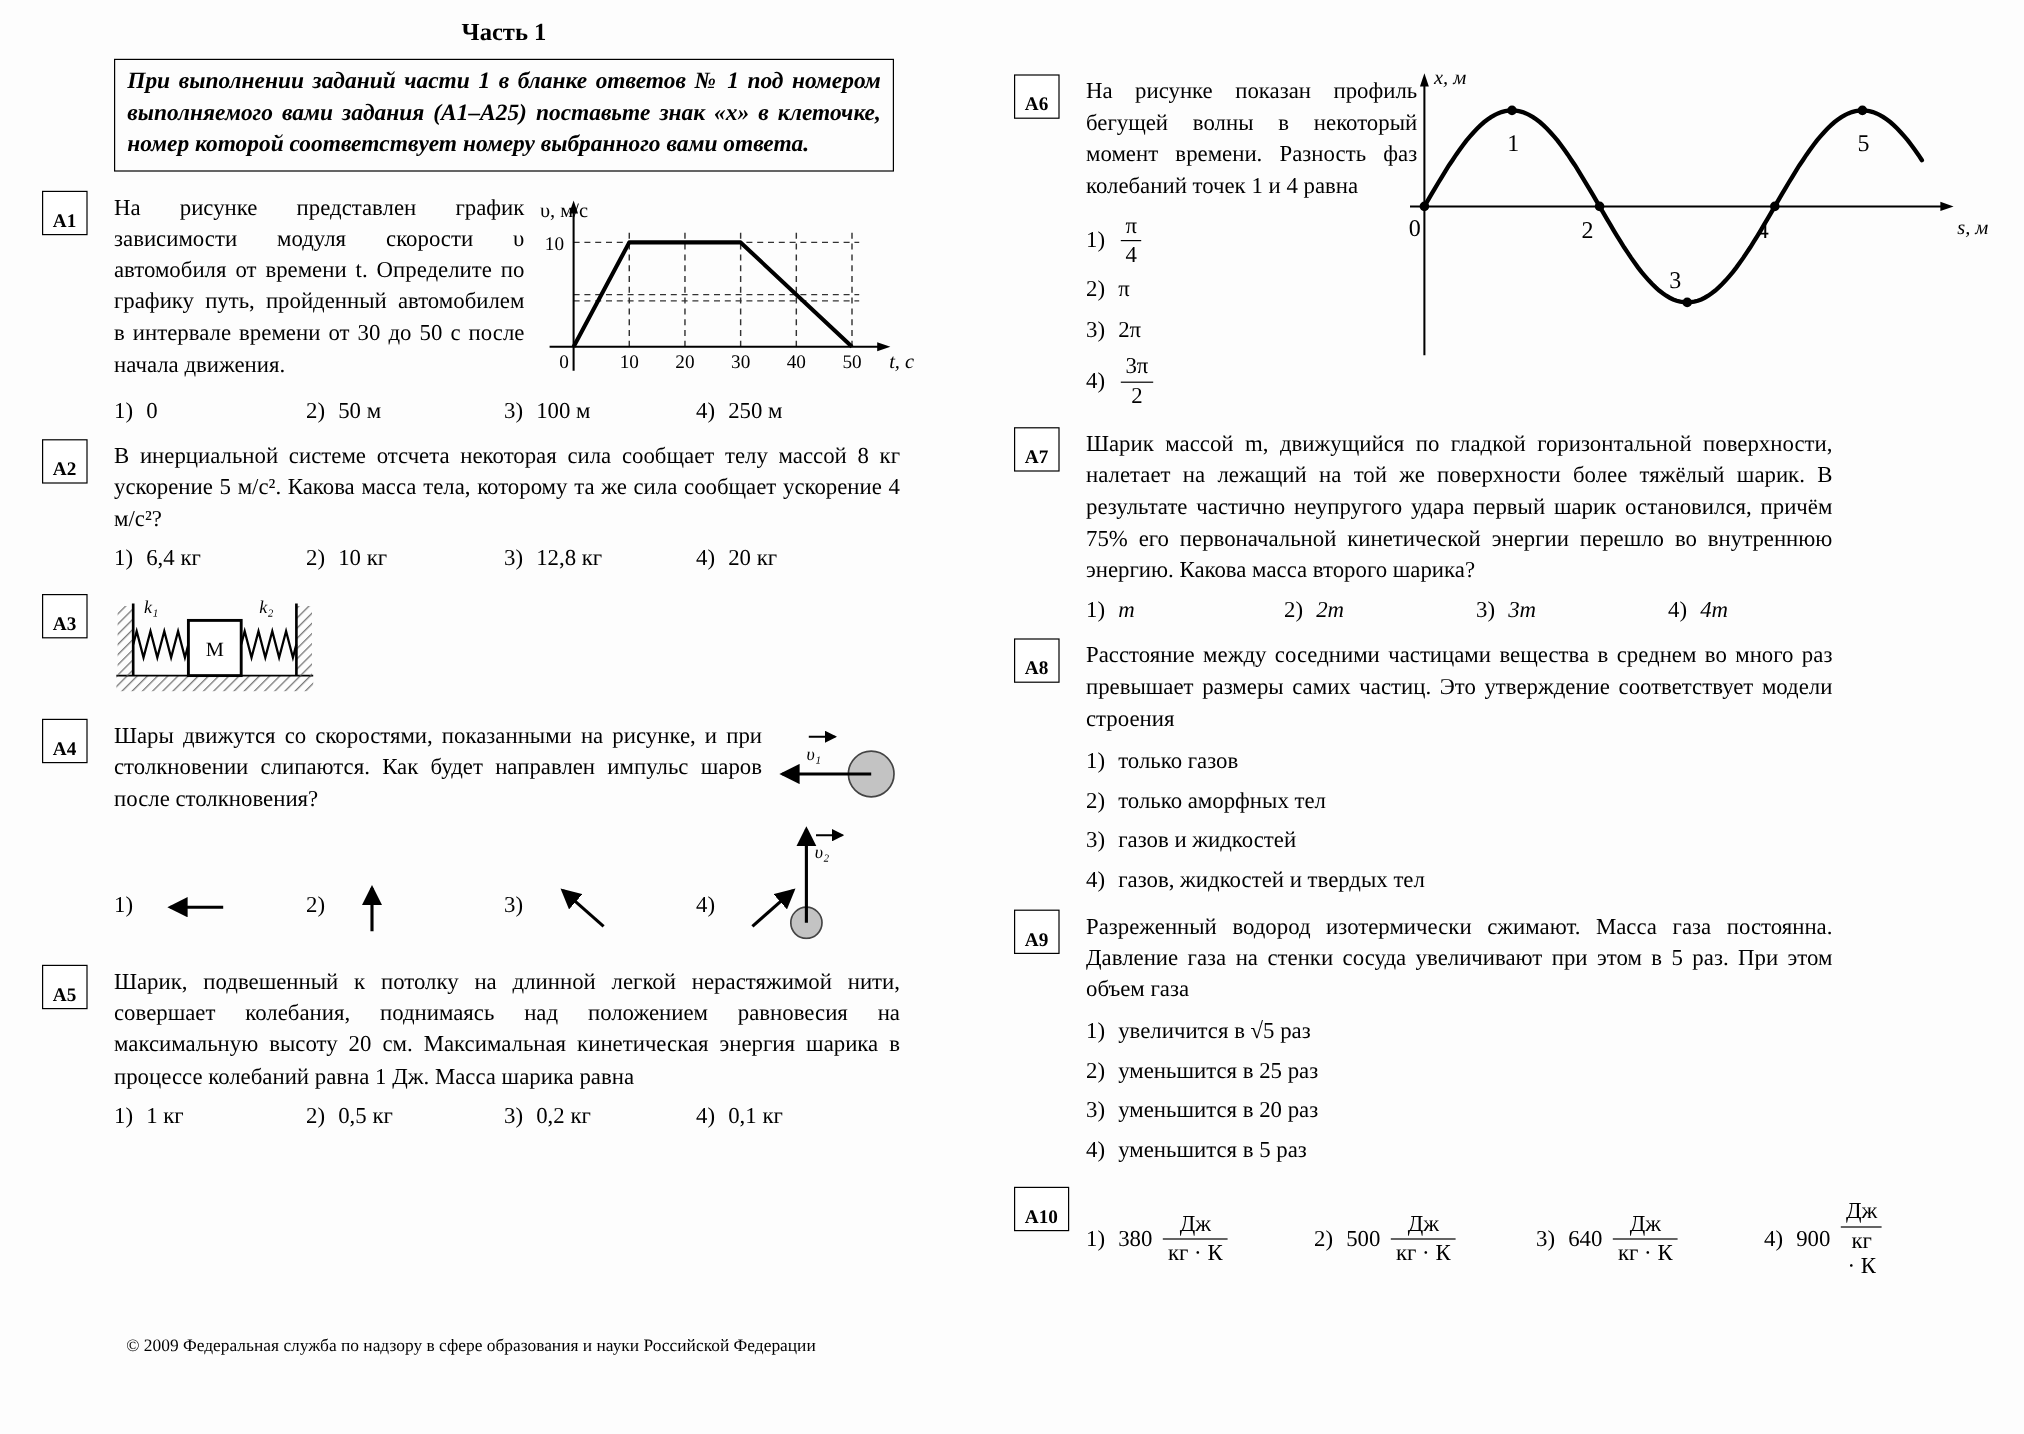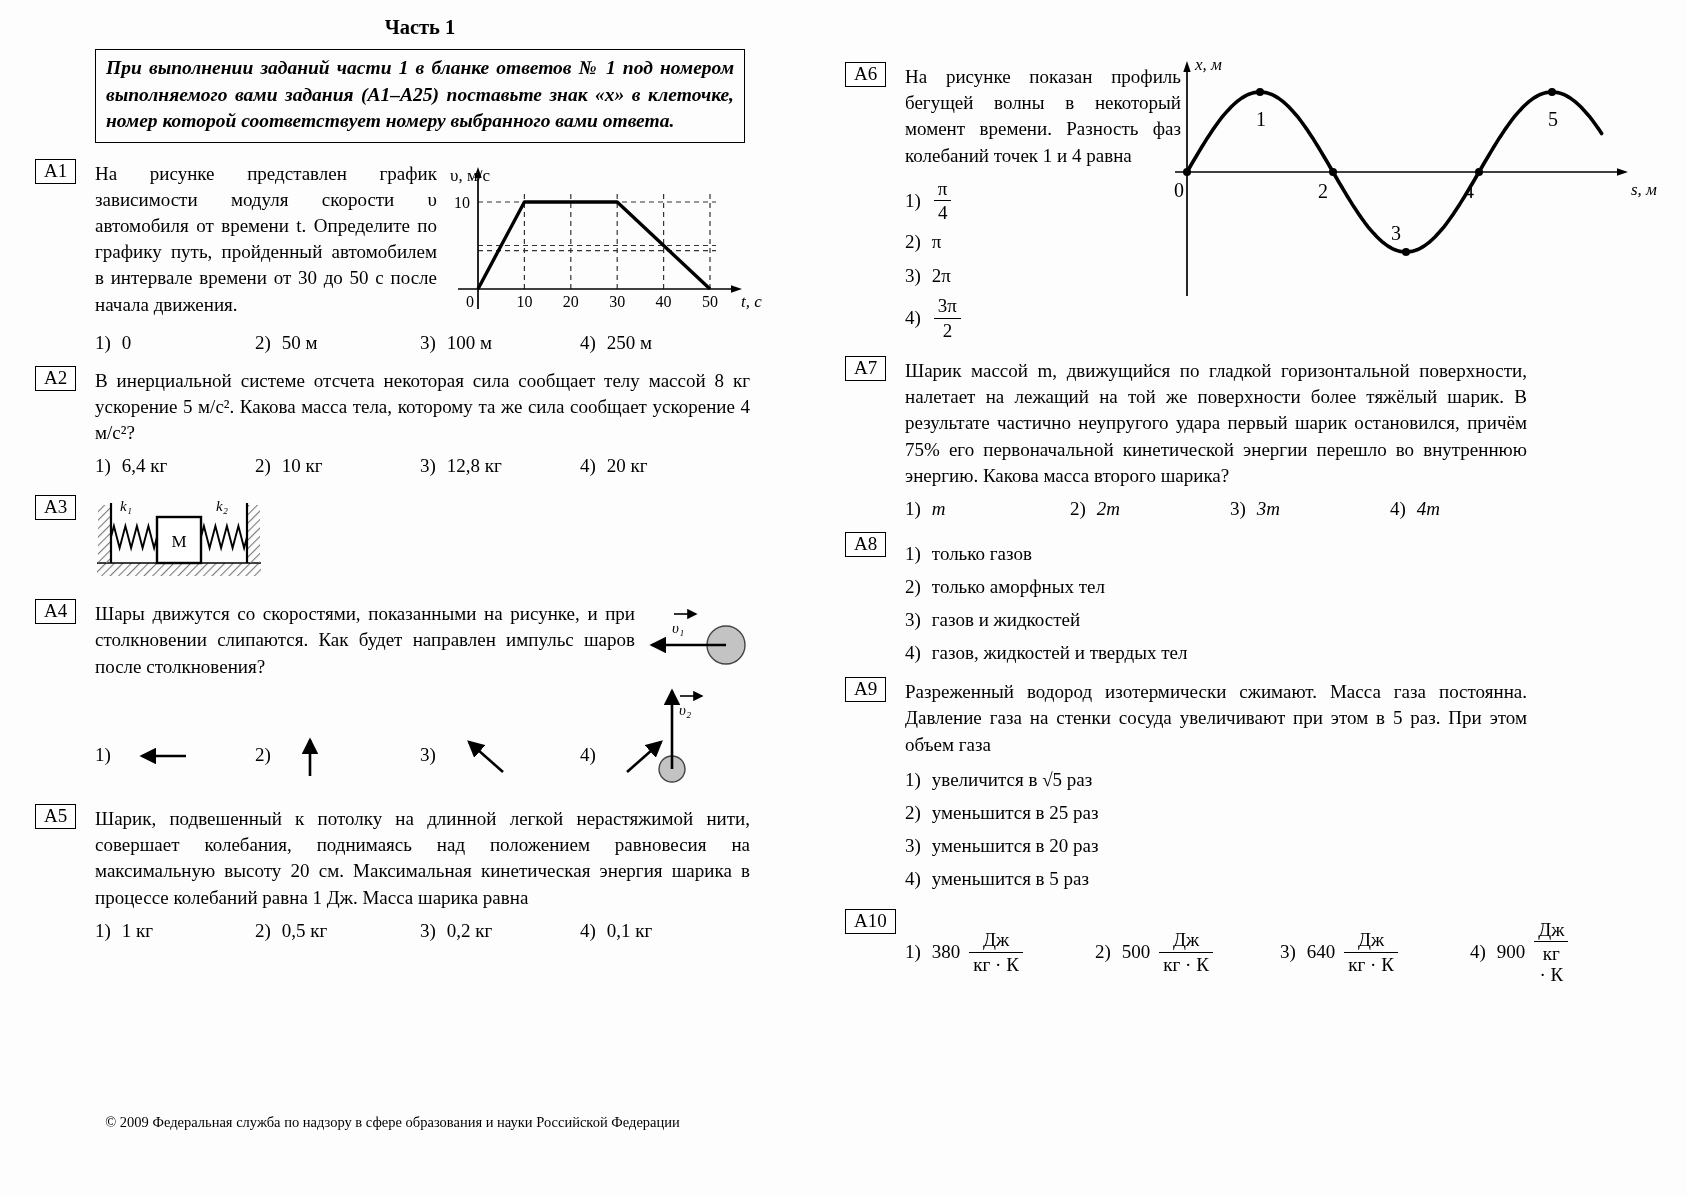--- a/index.html
+++ b/index.html
@@ -9,21 +9,21 @@
   }
   .col-left{position:absolute;left:35px;top:0;width:715px}
   .col-right{position:absolute;left:845px;top:0;width:830px}
   .hdr{margin:26px 0 0 60px;width:572px;display:flex;justify-content:space-between;font-size:15.5px;white-space:nowrap}
   .ptitle{margin:16px 0 10px 60px;width:650px;text-align:center;font-weight:bold;font-size:20.5px}
   .instr{margin:6px 0 0 60px;width:650px;box-sizing:border-box;border:1.8px solid #000;
     padding:5px 10px 7px 10px;font-weight:bold;font-style:italic;font-size:19.5px;
     text-align:justify;line-height:1.36}
   .qblock{display:flex;align-items:flex-start}
   .qlabel{flex:0 0 60px}
-  .qbox{display:inline-block;border:1.7px solid #000;font-weight:normal;padding:0px 8px 1px 8px;font-size:19px;background:#fff}
+  .qbox{display:inline-block;border:1.7px solid #000;font-weight:bold;padding:16px 8px 1px 8px;font-size:16px;background:#fff}
   .qbody{flex:1;position:relative}
   p.qtext{margin:2px 0 0 0;text-align:justify;line-height:1.38}
   .optrow{display:grid;grid-template-columns:160px 165px 160px 1fr;margin-top:9px;align-items:center}
   .optrow4r{display:grid;grid-template-columns:165px 160px 160px 1fr;margin-top:9px;align-items:center}
   .optk{margin-right:11px}
   .optlist{margin-top:8px}
   .optlist .opt{display:flex;align-items:center;margin-top:5px;min-height:28px}
   .optv:empty,.optnum:empty{display:none}
   .frac{display:inline-block;text-align:center;vertical-align:middle;line-height:1.12;margin-left:2px}
   .frac .ftop{display:block;border-bottom:1.4px solid #000;padding:0 4px 1px 4px}
@@ -280,20 +280,21 @@
         <span class="opt"><span class="optk">2)</span><span class="optv">2m</span></span>
         <span class="opt"><span class="optk">3)</span><span class="optv">3m</span></span>
         <span class="opt"><span class="optk">4)</span><span class="optv">4m</span></span>
       </div>
     </div>
   </div>
 
   <div class="qblock" style="margin-top:12px">
     <div class="qlabel"><span class="qbox">А8</span></div>
     <div class="qbody" style="max-width:622px">
+      <p class="qtext">Расстояние между соседними частицами вещества в среднем во много раз превышает размеры самих частиц. Это утверждение соответствует модели строения</p>
       <div class="optlist">
         <span class="opt">
             <span class="optk">1)</span>
             <span class="optv">только газов</span>
           </span>
         <span class="opt">
             <span class="optk">2)</span>
             <span class="optv">только аморфных тел</span>
           </span>
         <span class="opt">

